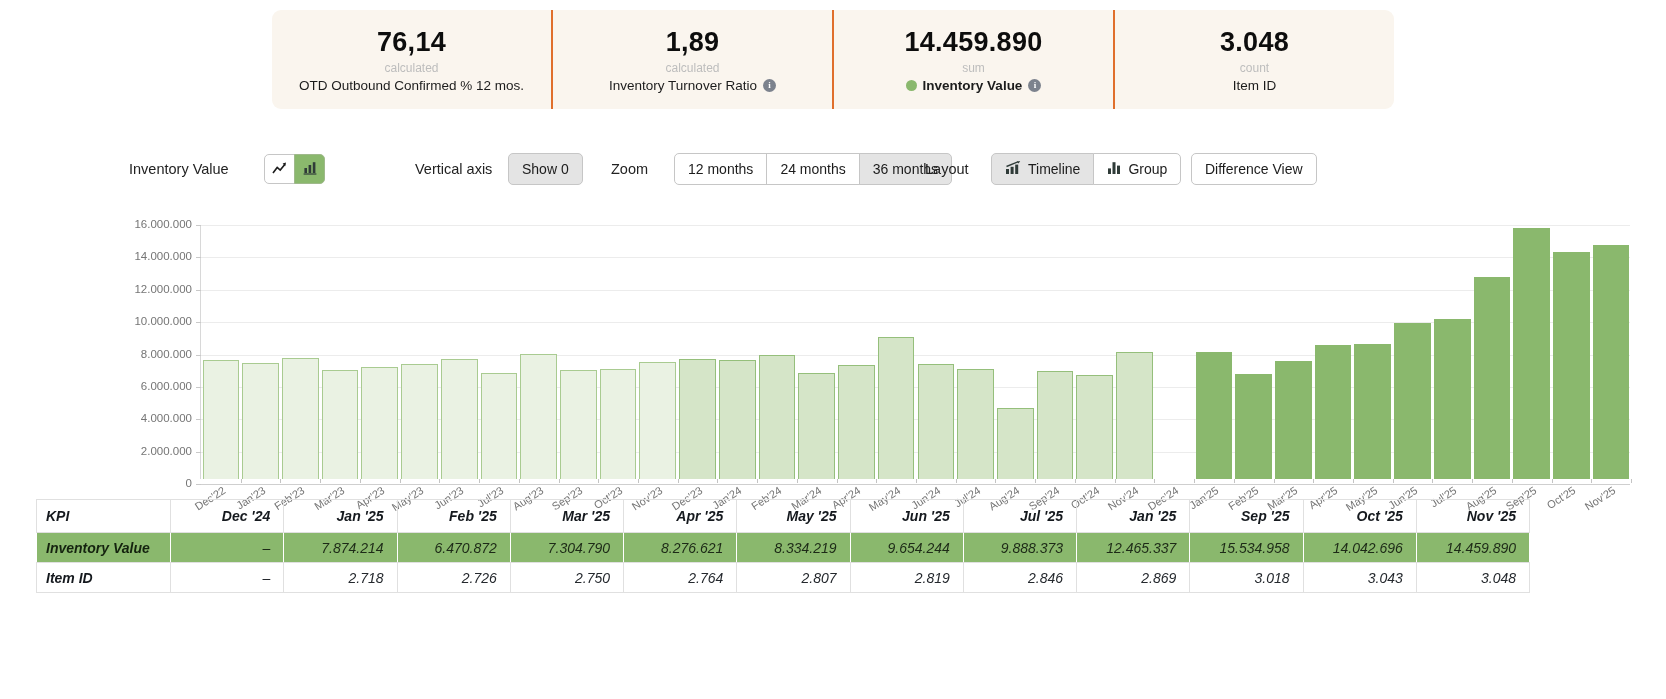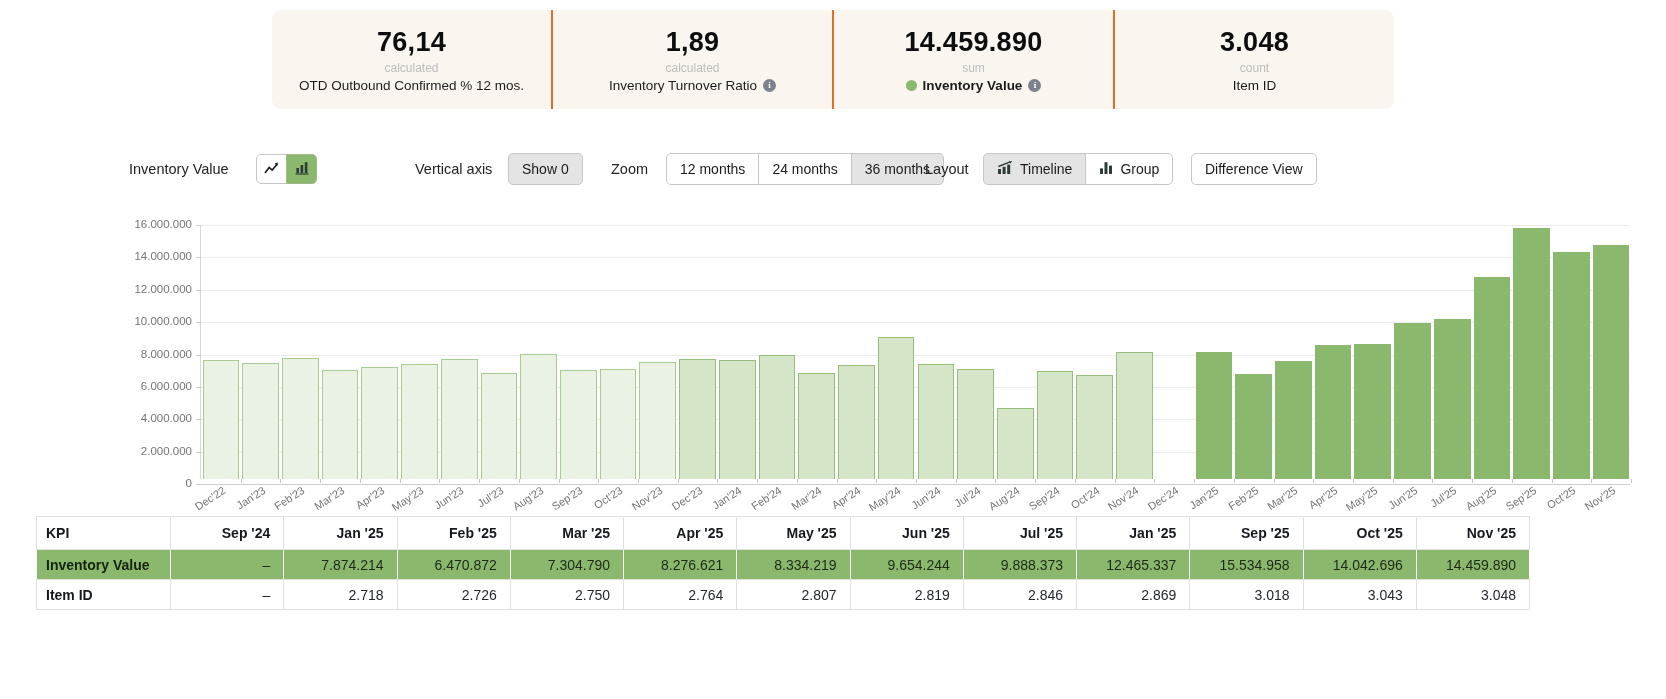--- a/index.html
+++ b/index.html
@@ -28,21 +28,21 @@
 
   
   .cluster { position:absolute; top:152px; height:34px; display:flex; align-items:center; }
   .tlabel { font-size:14.5px; color:#222; }
   .seg { display:inline-flex; }
   .btn { display:inline-flex; align-items:center; gap:7px; height:32px; padding:0 13px;
          border:1px solid #c6c6c6; background:#fff; border-radius:5px; font-size:14px;
          color:#1c1c1c; cursor:pointer; white-space:nowrap; }
   .btn.selected { background:#e4e4e4; }
   .seg .btn { border-radius:0; margin-left:-1px; }
-  .seg .btn:first-child { border-radius:5px 0 0 5px; margin-left:8px; }
+  .seg .btn:first-child { border-radius:5px 0 0 5px; margin-left:16px; }
   .seg .btn:last-child { border-radius:0 5px 5px 0; }
   .iconbtn { width:31px; height:30px; padding:0; justify-content:center; }
   .iconbtn.green { background:#8ab86d; border-color:#9fb98b; }
 
   
   .chart { position:absolute; left:0; top:205px; width:1666px; height:312px; }
   .plot { position:absolute; left:200px; top:20px; width:1430px; height:254px;
           border-left:1px solid #d8d8d8; }
   .gridline { position:absolute; left:0; width:100%; height:1px; background:#ececec; }
   .gridline.base { background:#cfcfcf; }
@@ -52,21 +52,21 @@
   .bar { position:absolute; bottom:0; }
   .bar.light  { background:#eaf2e3; border:1.5px solid #a9cb91; border-bottom:none; }
   .bar.medium { background:#d5e5c8; border:1.5px solid #95bf7b; border-bottom:none; }
   .bar.solid  { background:#8ab86d; }
   .xtick { position:absolute; top:calc(100% + 5px); width:62px; text-align:right;
            font-size:11px; color:#757575; white-space:nowrap;
            transform:rotate(-33deg); transform-origin:100% 0; }
   .tickmark { position:absolute; top:100%; width:1px; height:4px; background:#c4c4c4; }
 
   
-  .tablewrap { position:absolute; left:36px; top:516px; width:1494px; }
+  .tablewrap { position:absolute; left:36px; top:499px; width:1494px;font-style:italic; }
   table { width:100%; border-collapse:collapse; table-layout:fixed; font-size:14px; }
   th, td { border:1px solid #e0e0e0; padding:6px 13px 6px 9px; height:30px;
            overflow:hidden; white-space:nowrap; }
   th { font-weight:700; text-align:right; height:33px; color:#15191e; }
   th:first-child { text-align:left; }
   td { text-align:right; color:#24282d; }
   td:first-child { text-align:left; font-weight:700; color:#15191e; }
   tr.highlight td { background:#8ab86d; color:#1d2a17;
                     border-left-color:rgba(255,255,255,.55);
                     border-right-color:rgba(255,255,255,.55); }
@@ -344,21 +344,21 @@
           <col>
           <col>
           <col>
           <col>
           <col>
           <col>
         </colgroup>
       <thead>
           <tr>
             <th>KPI</th>
-            <th>Sep '24</th>
+            <th>Dec '24</th>
             <th>Jan '25</th>
             <th>Feb '25</th>
             <th>Mar '25</th>
             <th>Apr '25</th>
             <th>May '25</th>
             <th>Jun '25</th>
             <th>Jul '25</th>
             <th>Jan '25</th>
             <th>Sep '25</th>
             <th>Oct '25</th>

